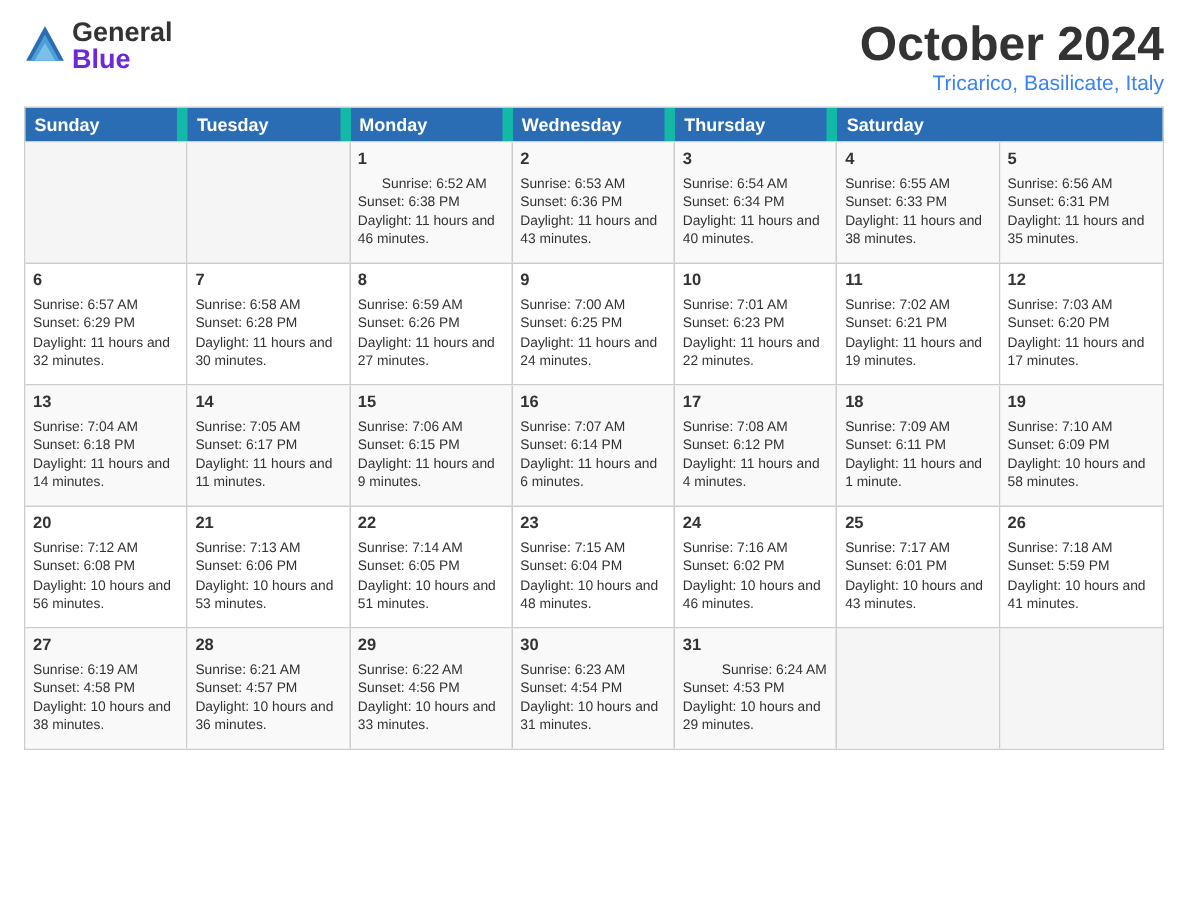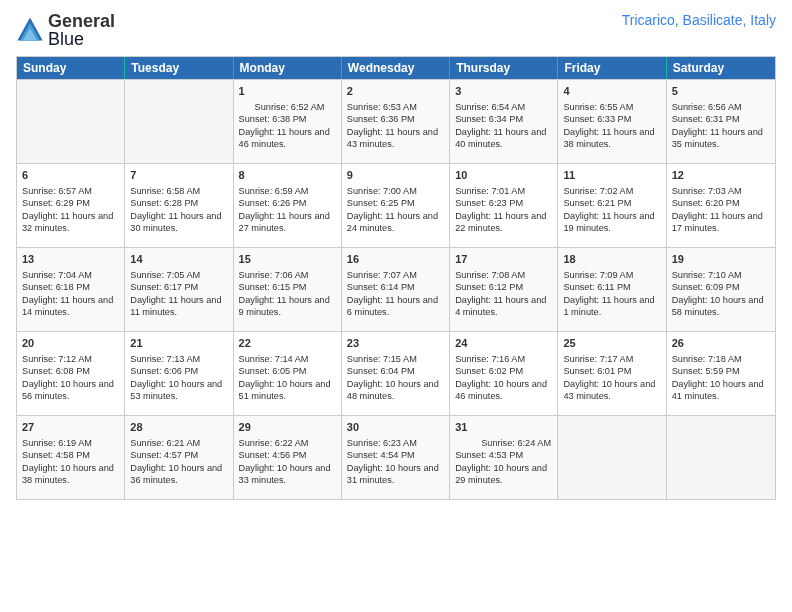--- a/index.html
+++ b/index.html
@@ -33,22 +33,22 @@
       flex-direction: column;
       line-height: 1;
     }
     .logo-general {
       font-size: 18px;
       font-weight: bold;
       color: #333;
     }
     .logo-blue {
       font-size: 18px;
-      font-weight: normal;
-      color: #0f172a;
+      font-weight: bold;
+      color: #6d28d9;
     }
     .logo-icon {
       width: 28px;
       height: 28px;
     }
     .title-block {
       text-align: right;
     }
     .month-title {
       font-size: 32px;
@@ -70,21 +70,21 @@
       display: grid;
       grid-template-columns: repeat(7, 1fr);
       background: #2a6db5;
     }
     .cal-header-cell {
       color: #fff;
       font-size: 12px;
       font-weight: bold;
       padding: 4px 6px;
       text-align: left;
-      border-right: 1px solid #14b8a6;
+      border-right: 7px solid #14b8a6;
     }
     .cal-header-cell:last-child { border-right: none; }
     .cal-body {
       display: flex;
       flex-direction: column;
       flex: 1;
     }
     .cal-row {
       display: grid;
       grid-template-columns: repeat(7, 1fr);
@@ -123,32 +123,32 @@
         <polygon points="20,2 38,35 2,35" fill="#2a6db5"></polygon>
         <polygon points="20,10 34,35 6,35" fill="#4a9fd5"></polygon>
         <polygon points="20,18 30,35 10,35" fill="#7ac0e8"></polygon>
       </svg>
       <div class="logo-text">
         <span class="logo-general">General</span>
         <span class="logo-blue">Blue</span>
       </div>
     </div>
     <div class="title-block">
+      <div class="month-title">October 2024</div>
       <div class="location">Tricarico, Basilicate, Italy</div>
     </div>
   </div>
 
   <div class="calendar">
     <div class="cal-header" id="cal-header">
         <div class="cal-header-cell">Sunday</div>
         <div class="cal-header-cell">Tuesday</div>
         <div class="cal-header-cell">Monday</div>
         <div class="cal-header-cell">Wednesday</div>
         <div class="cal-header-cell">Thursday</div>
-        <div class="cal-header-cell">Friday</div>
         <div class="cal-header-cell">Saturday</div>
       </div>
     <div class="cal-body" id="cal-body">
         <div class="cal-row">
           <div class="cal-cell empty"></div>
           <div class="cal-cell empty"></div>
           <div class="cal-cell"><span class="day-num">1</span><span style="white-space: pre-wrap; margin-left: 16px;">Sunrise: 6:52 AM
 Sunset: 6:38 PM
 Daylight: 11 hours and 46 minutes.</span></div>
           <div class="cal-cell"><span class="day-num">2</span><span style="white-space: pre-wrap;">Sunrise: 6:53 AM

